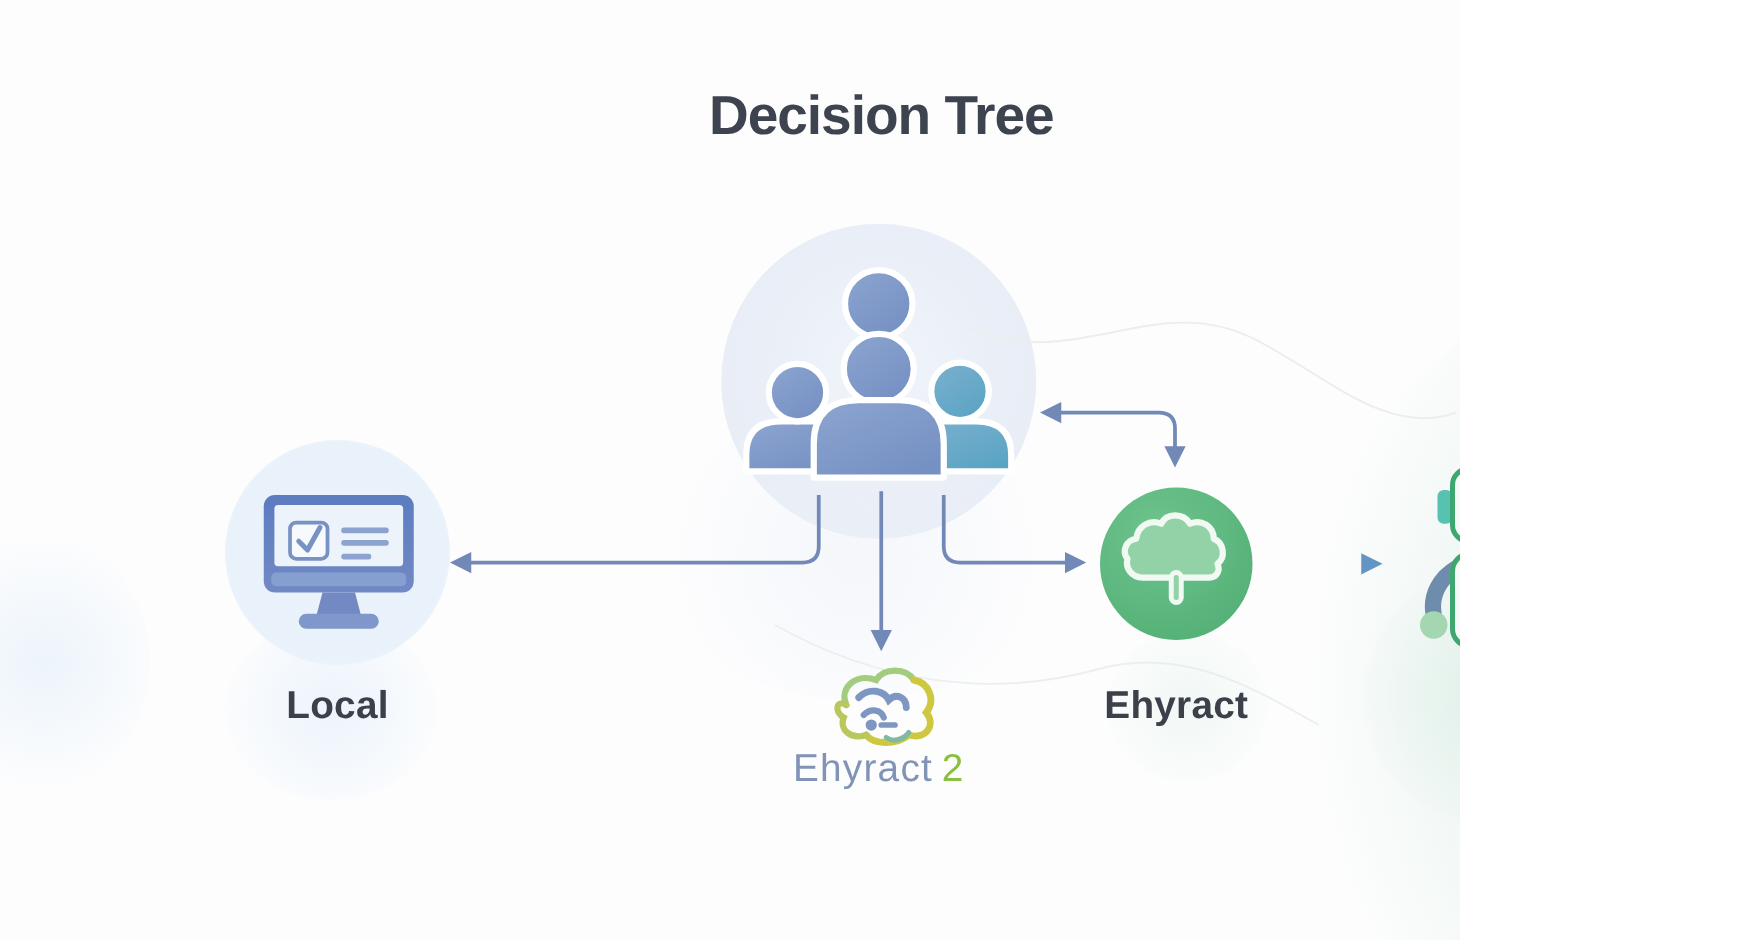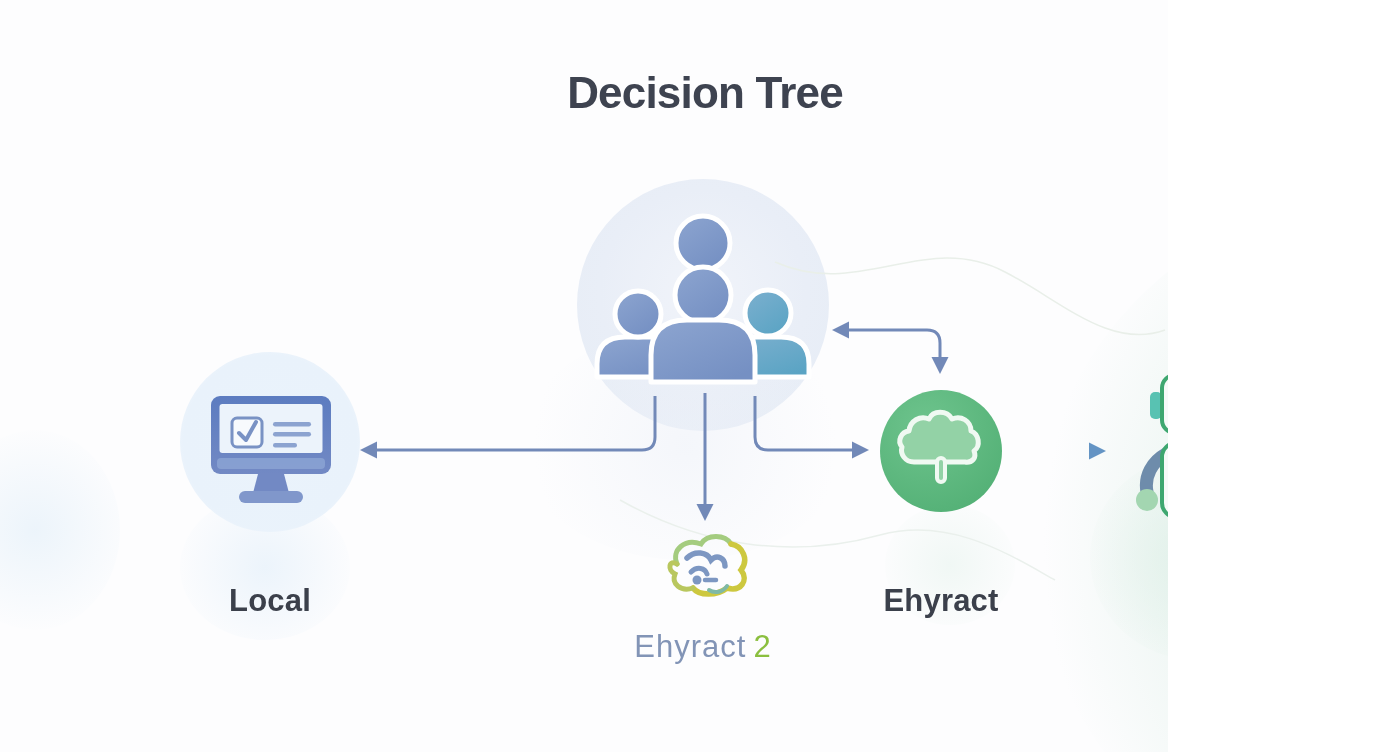--- a/index.html
+++ b/index.html
@@ -27,31 +27,30 @@
     background:radial-gradient(circle,rgba(232,242,250,0.8) 0%,rgba(232,242,250,0) 80%);}
   .layer{position:absolute;left:0;top:0;}
   .title{
     position:absolute;left:0;top:68px;width:1410px;text-align:center;
     font-size:44px;font-weight:600;letter-spacing:-0.8px;
     color:var(--title-text,#3e4350);
   }
   .node-label{
     position:absolute;transform:translateX(-50%);
     font-size:31px;font-weight:600;letter-spacing:0.2px;
-    color:var(--label-text,#3b404b);white-space:nowrap;margin-top:37px;
+    color:var(--label-text,#3b404b);white-space:nowrap;
   }
   .label-local{left:270px;top:546px;}
   .label-remote{left:941px;top:546px;}
   .label-automated{left:1197px;top:546px;}
   .icon-abs{position:absolute;}
   .logo-text{
     position:absolute;left:703px;top:597px;transform:translateX(-50%);
     font-size:31px;font-weight:400;letter-spacing:1px;white-space:nowrap;
     color:var(--logo-name-color,#8294b6);
-    margin-top:32px;
   }
   .logo-text .suffix{color:var(--logo-suffix-color,#8bbf3f);font-weight:500;margin-left:7px;}
 </style>
 </head>
 <body>
 
 <div class="canvas">
 
   <div class="blob blob-mint-big"></div>
   <div class="blob blob-people"></div>

